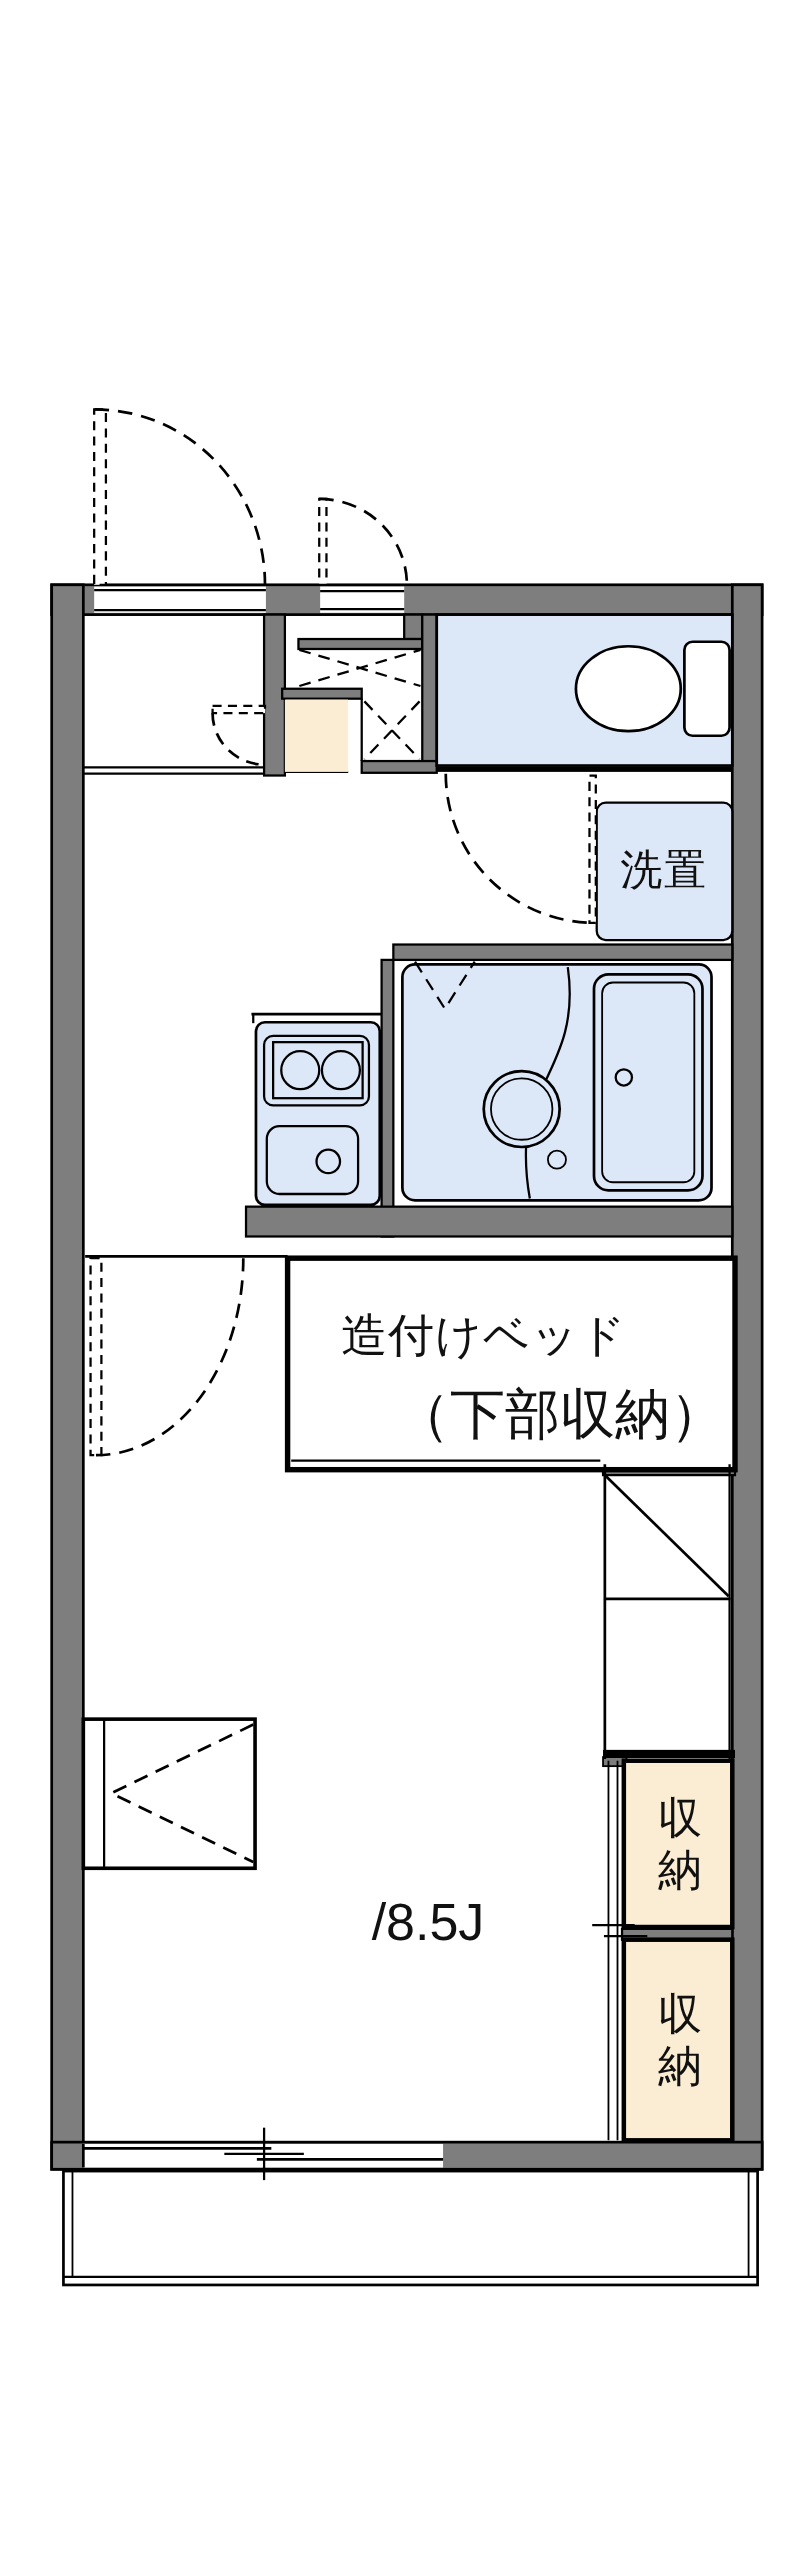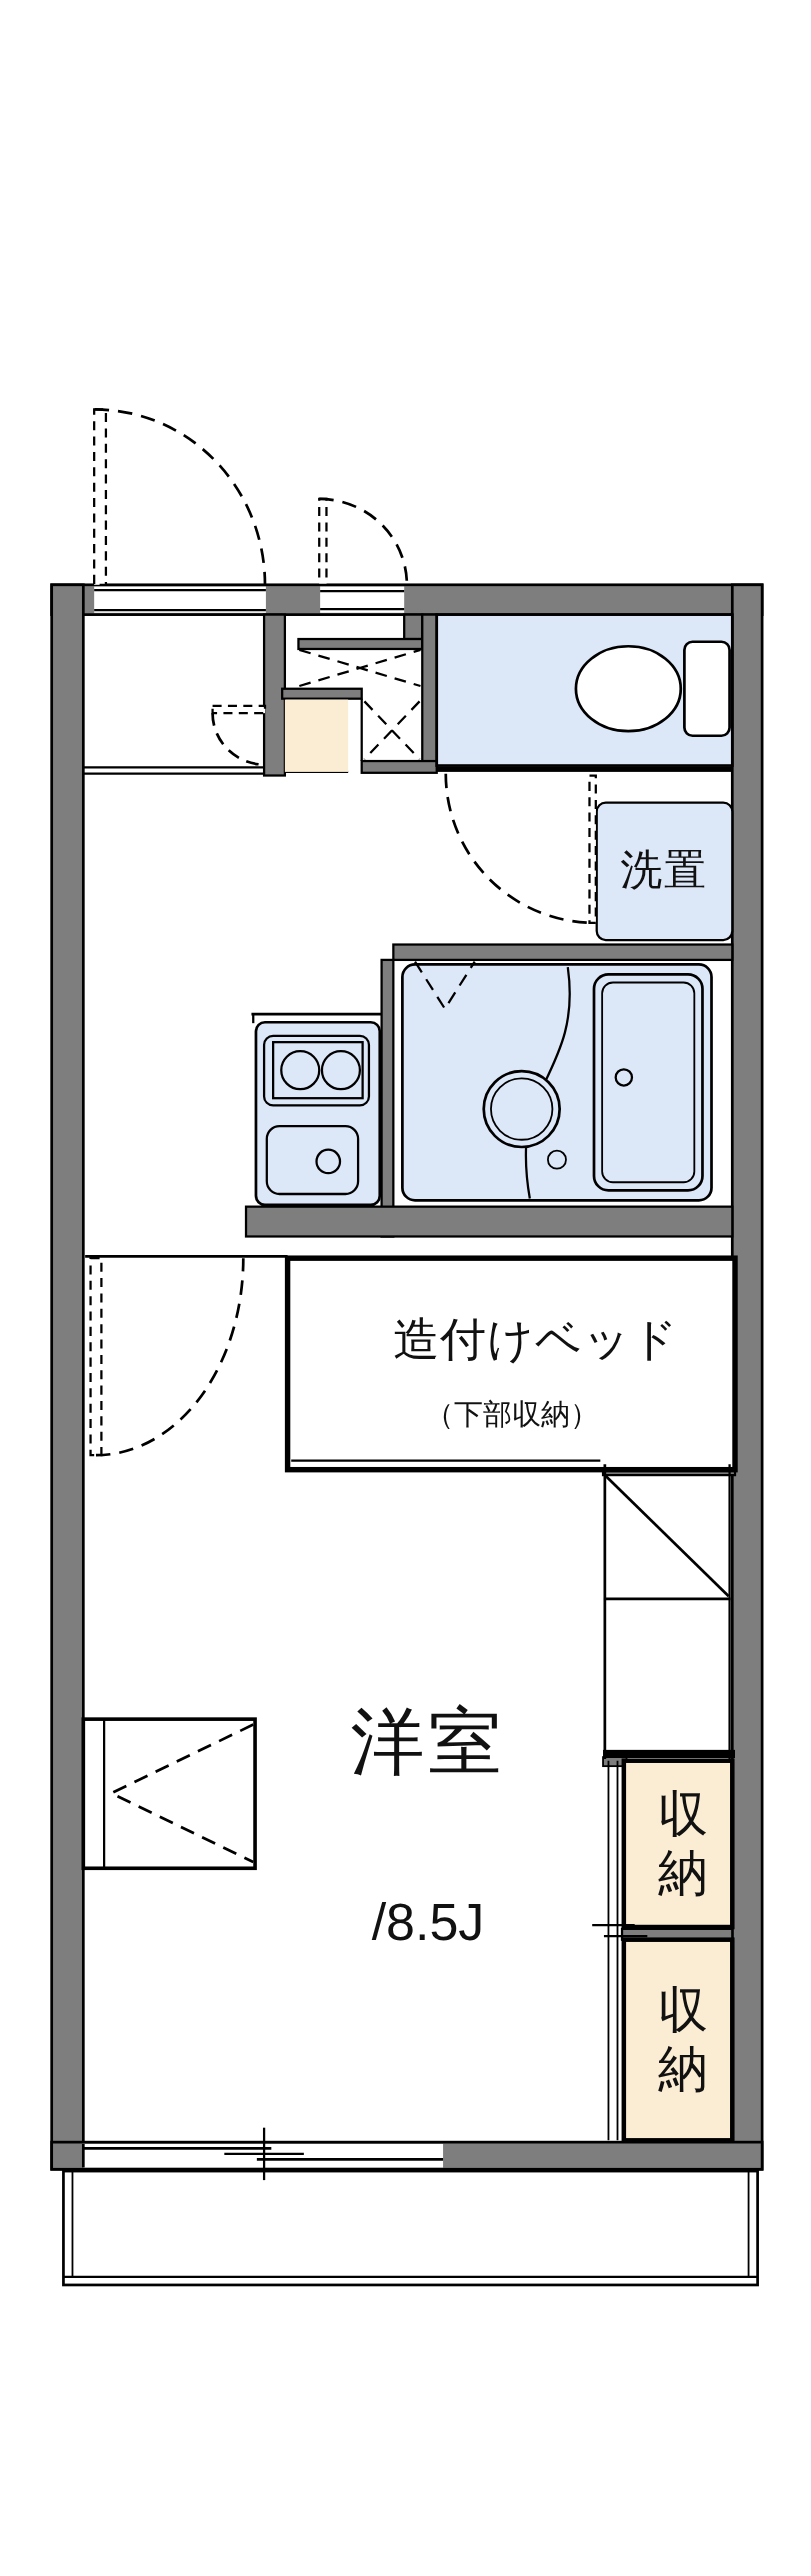--- a/index.html
+++ b/index.html
@@ -23,25 +23,25 @@
     position:absolute;
     transform:translate(-50%,-50%);
     color:var(--c-text);
     text-align:center;
     white-space:pre;
     line-height:1.15;
     user-select:none;
   }
   .lbl-washer{font-size:42px;letter-spacing:1.8px;}
   .lbl-bed1{font-size:46px;letter-spacing:0.9px;}
-  .lbl-bed2{font-size:29px;}
+  .lbl-bed2{font-size:55px;margin-left:48px;}
   .lbl-room{font-size:74px;letter-spacing:3.6px;}
   .lbl-area{font-size:52px;}
   .lbl-storage{
-    font-size:50px;
+    font-size:44px;
     white-space:normal;
     width:42px;
     word-break:break-all;
     line-height:1.18;
   }
 </style>
 </head>
 <body>
 
 <div id="stage">
@@ -191,20 +191,19 @@
 
       <rect x="652" y="858" width="7" height="163" fill="#ffffff" stroke-width="2.5" stroke-dasharray="10,7"></rect>
       <path d="M493,856 A165,165 0 0 0 658,1021" stroke-width="3" stroke-dasharray="16,10"></path>
 
       <rect x="100" y="1392" width="12" height="218" fill="#ffffff" stroke-width="2.5" stroke-dasharray="10,7"></rect>
       <path d="M106,1610 A163,218 0 0 0 269,1392" stroke-width="3" stroke-dasharray="16,10"></path>
     </g>
   </svg>
 
   <div class="lbl lbl-washer" style="left:664px;top:870px;">洗置</div>
-  <div class="lbl lbl-bed1" style="left:536px;top:1339px;">造付けベッド</div>
+  <div class="lbl lbl-bed1" style="left:484px;top:1339px;font-family:Liberation Mono, monospace;">造付けベッド</div>
   <div class="lbl lbl-bed2" style="left:512px;top:1415px;">（下部収納）</div>
-  <div class="lbl lbl-room" style="left:428px;top:1742px;">洋室</div>
   <div class="lbl lbl-area" style="left:428px;top:1878px;margin-top:45px;">/8.5J</div>
   <div class="lbl lbl-storage" style="left:679px;top:1844px;">収納</div>
   <div class="lbl lbl-storage" style="left:679px;top:2040px;">収納</div>
 </div>
 
 
 </body></html>

